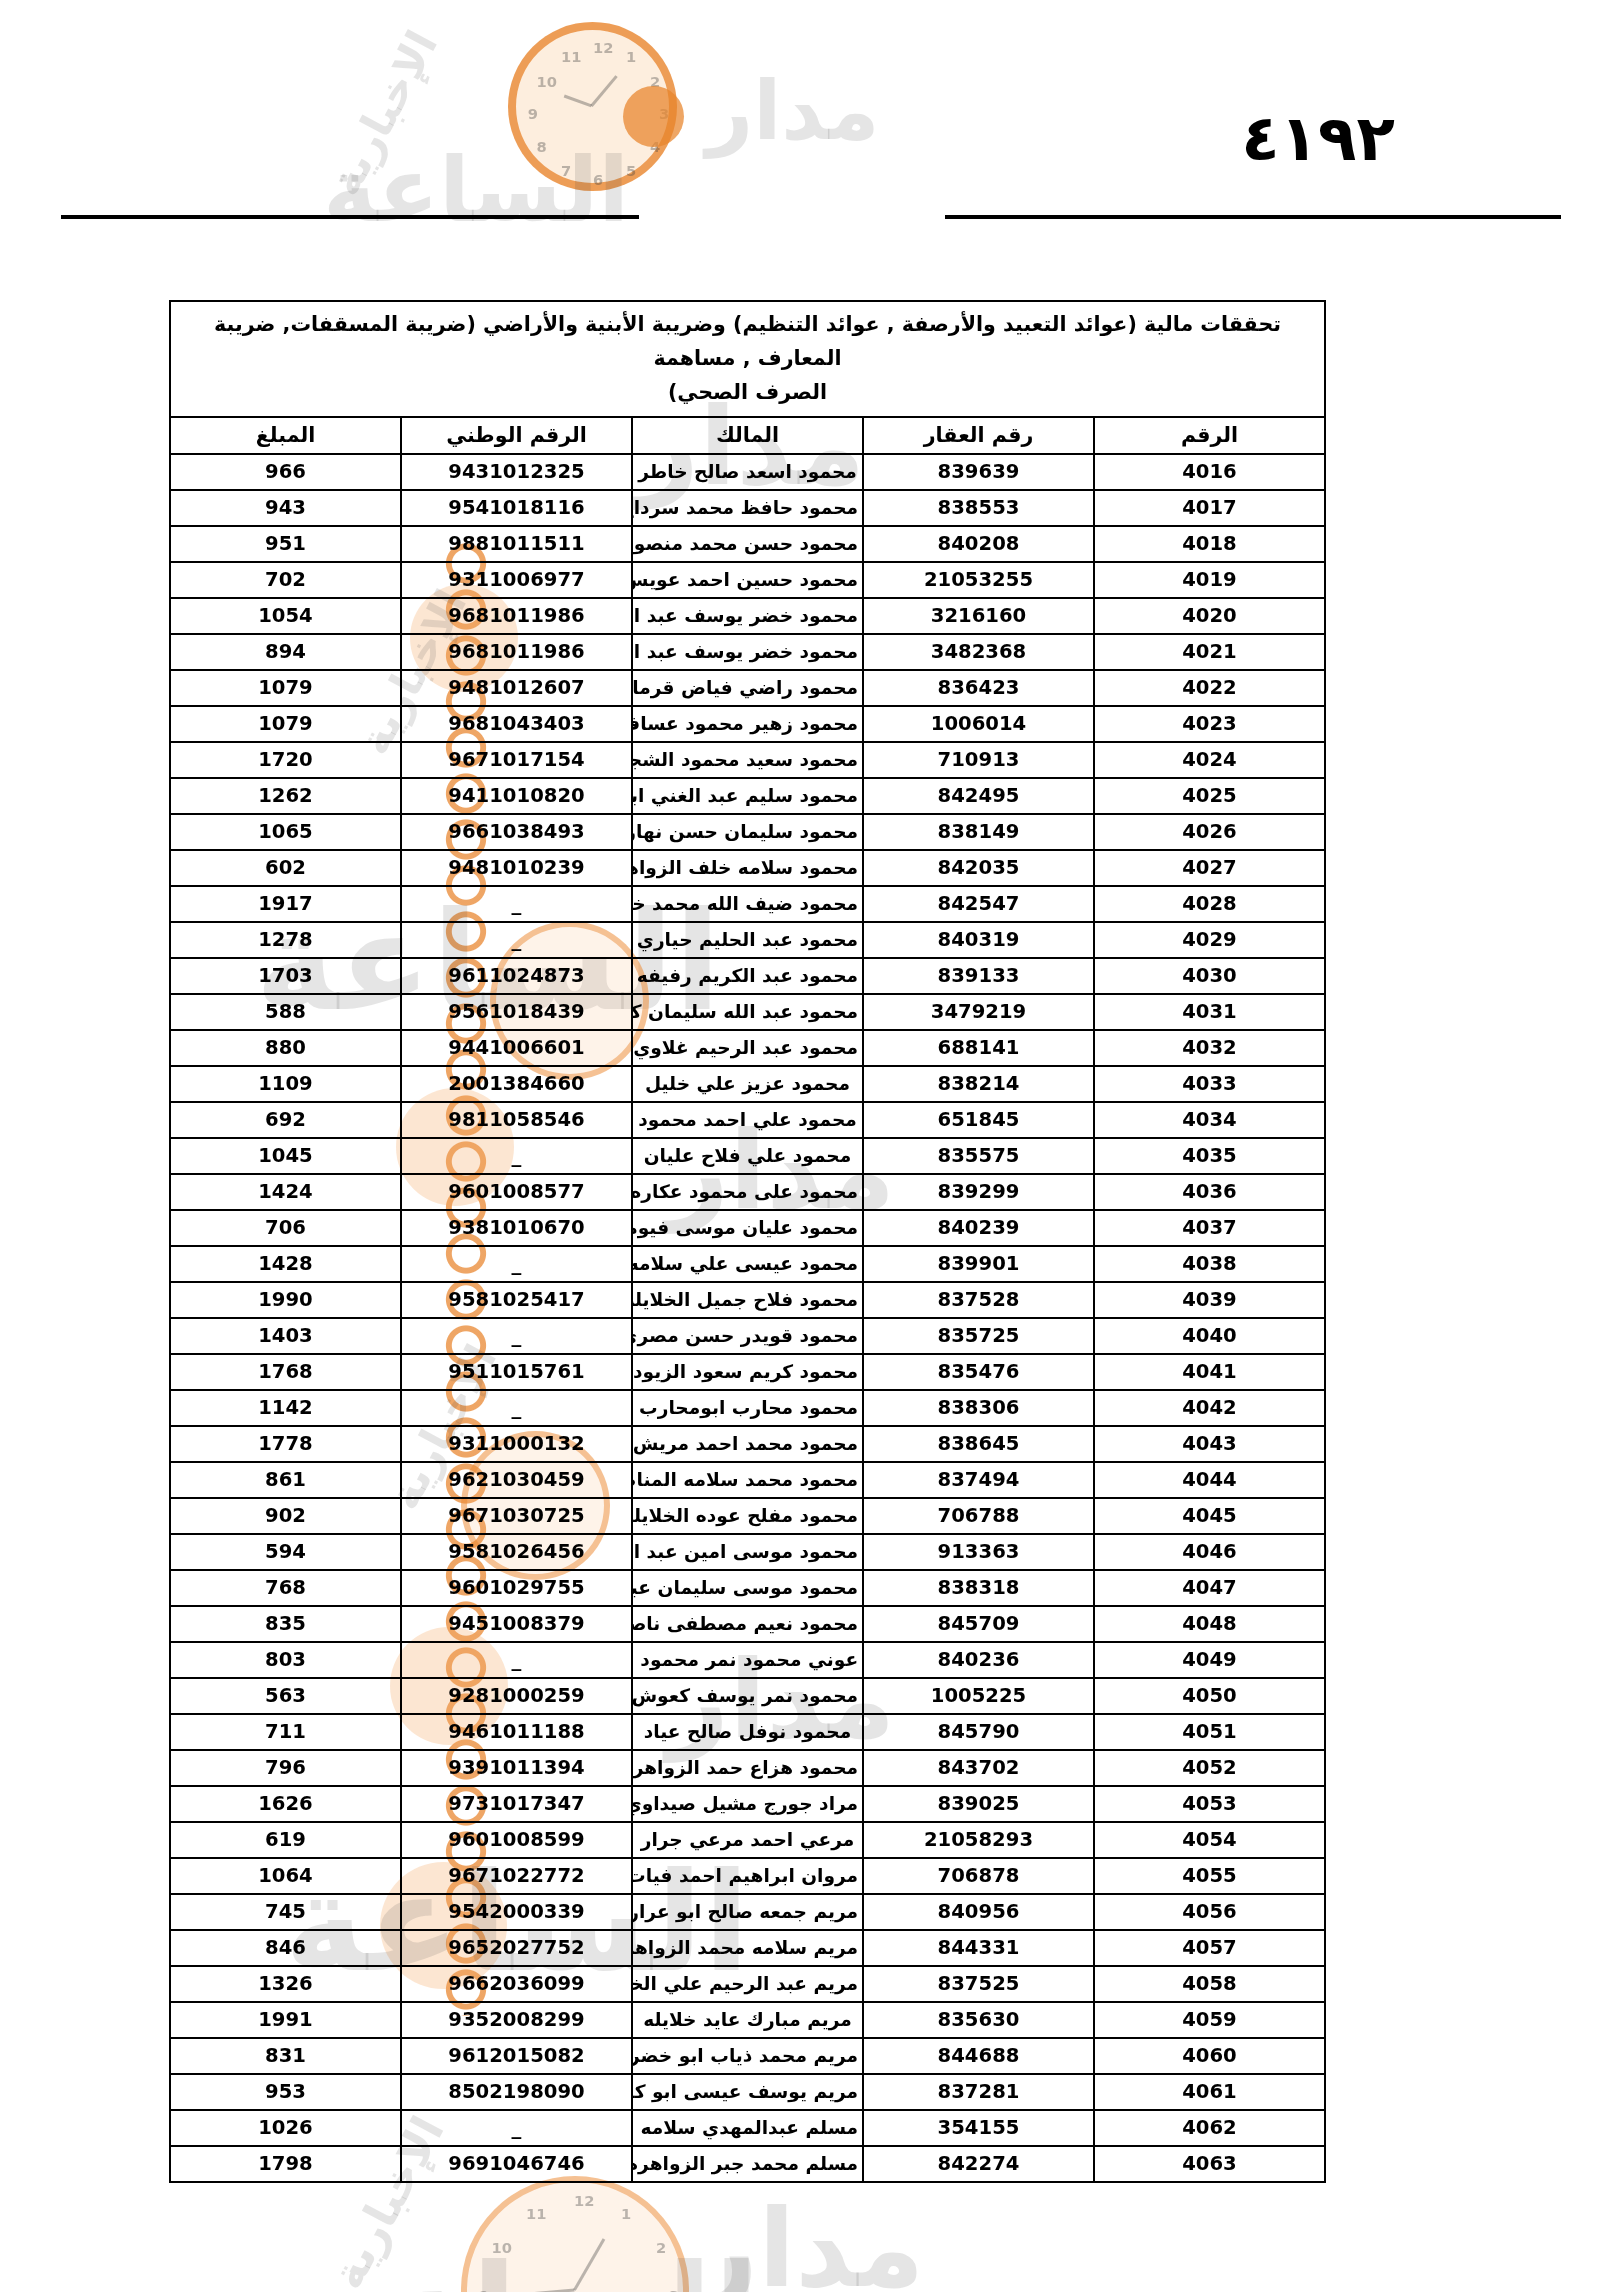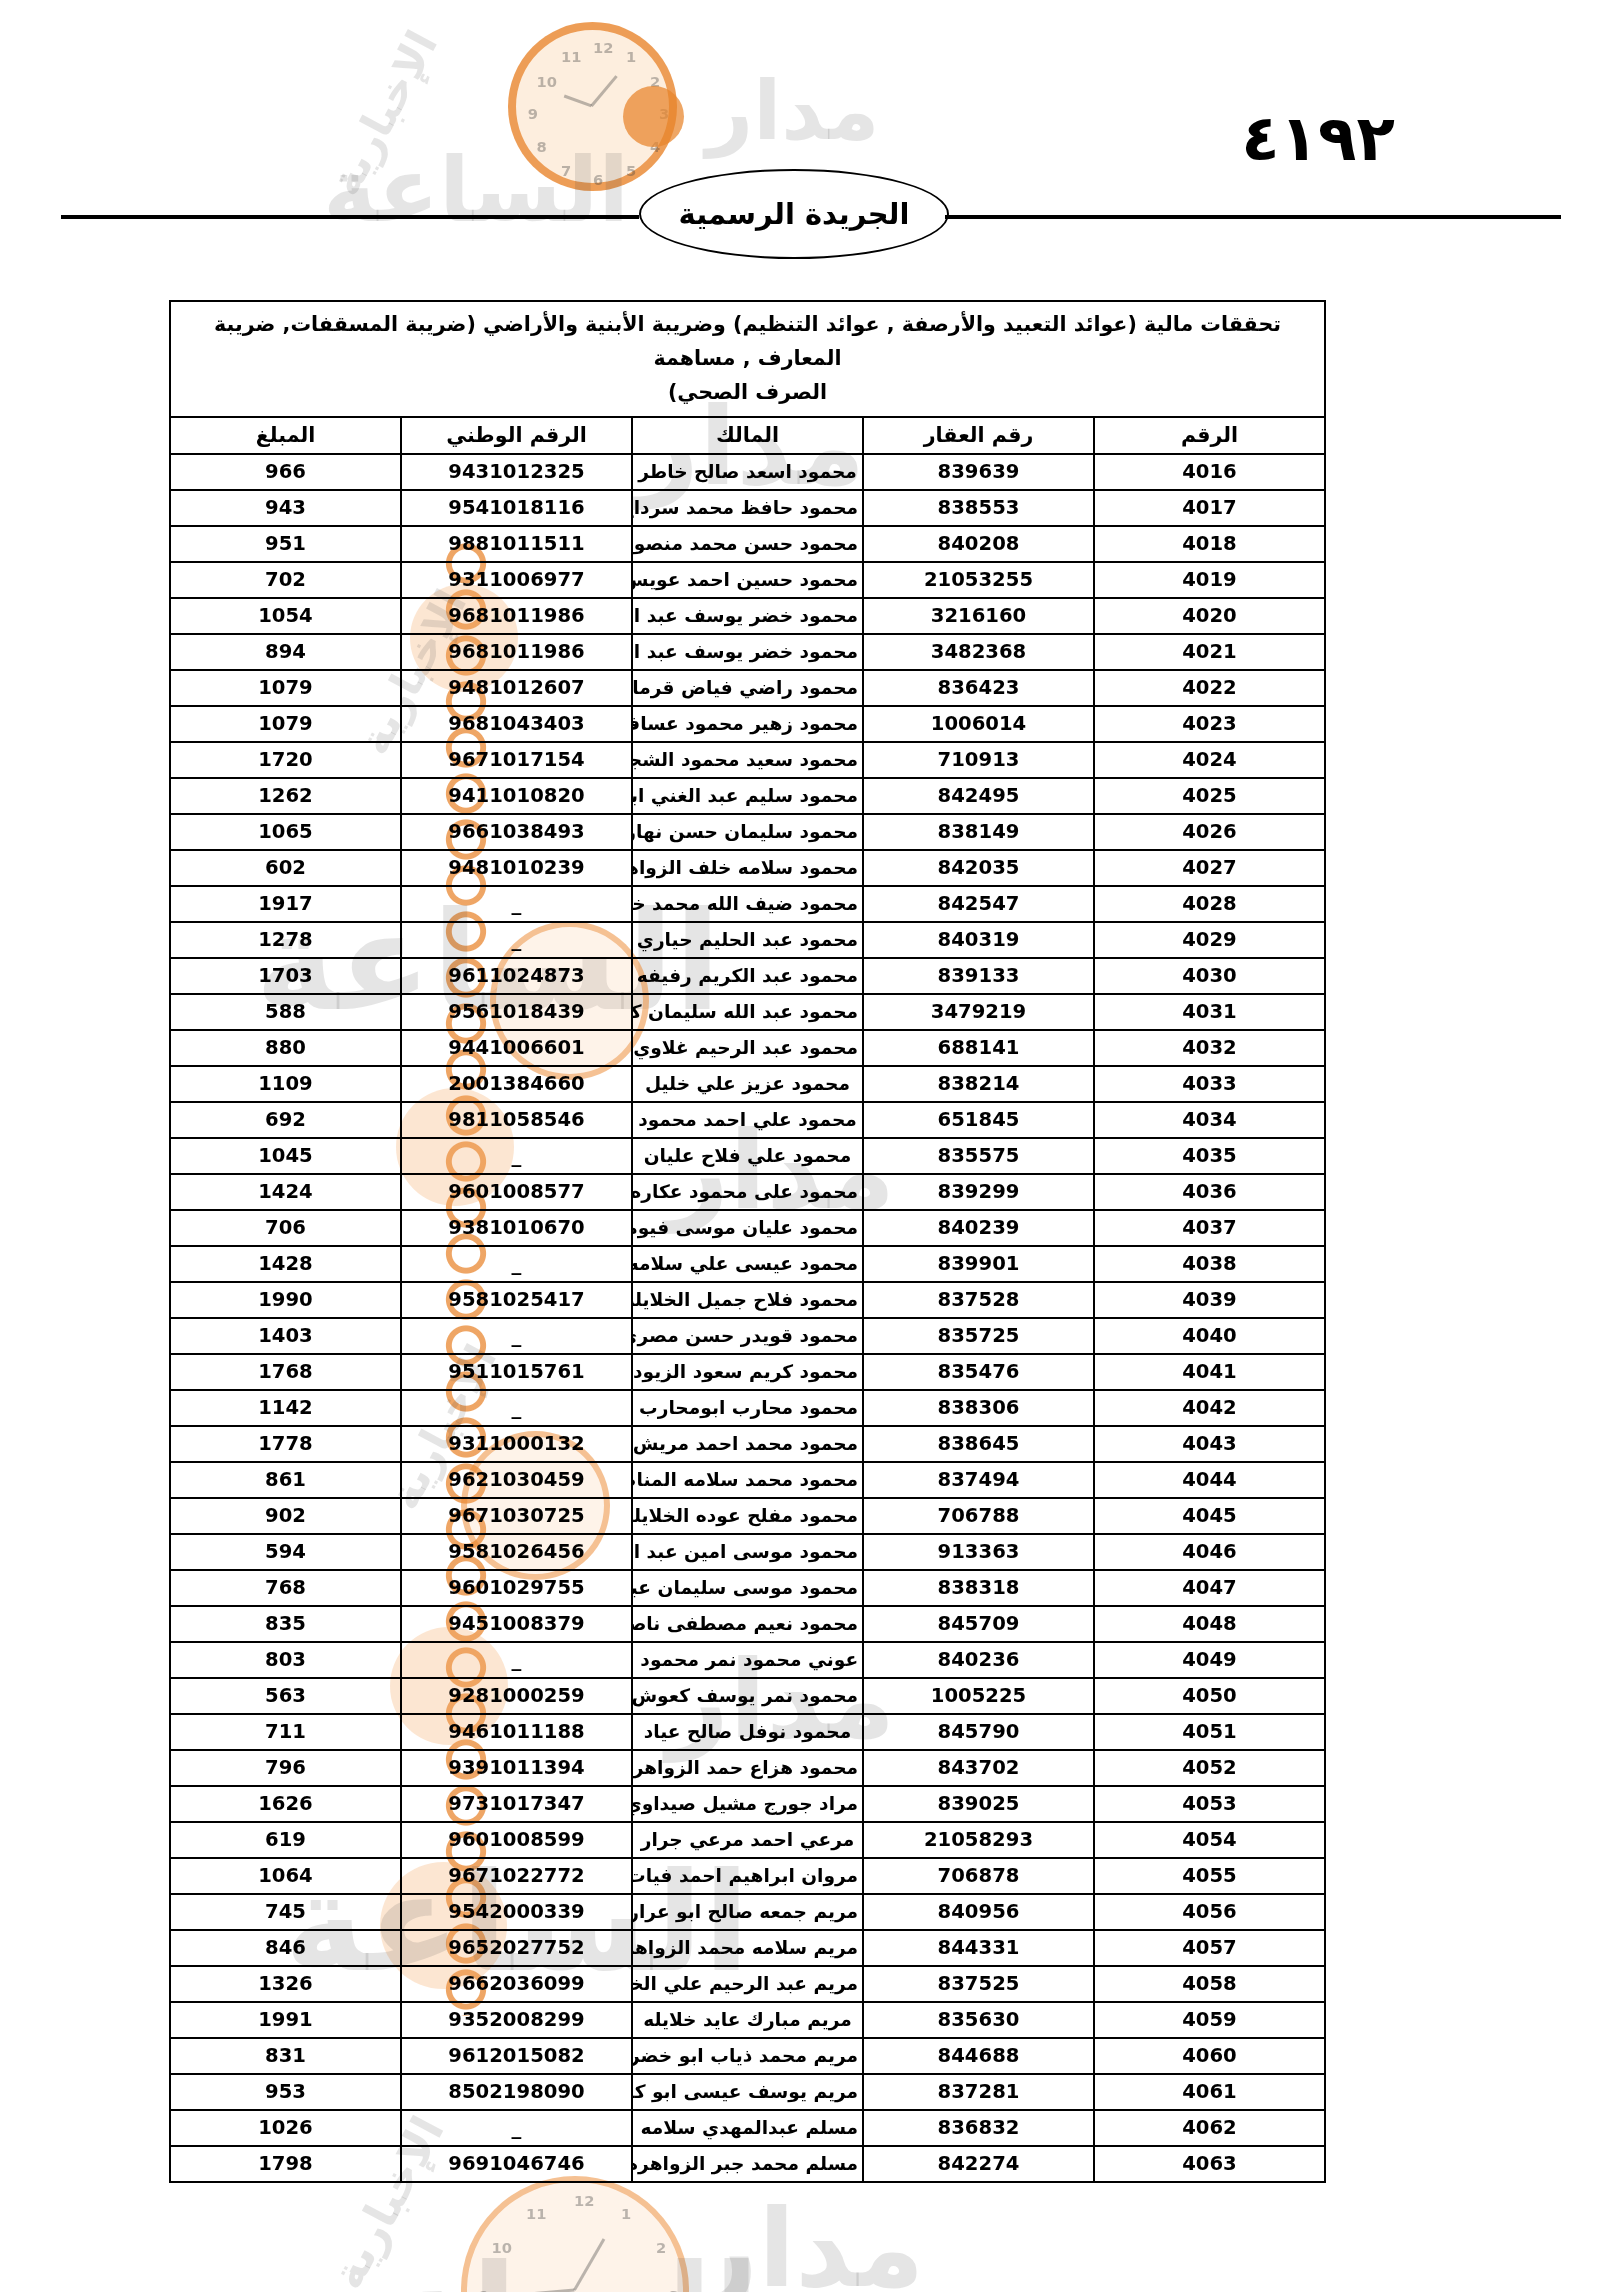--- a/index.html
+++ b/index.html
@@ -124,23 +124,20 @@
   <div class="wm-word" style="left:294px;top:2235px;font-size:137px;">الساعة</div>
 </div>
 
 <div id="content-layer" class="layer">
 
   <div id="page-number">٤١٩٢</div>
 
   <div id="rule-left" class="rule"></div>
   <div id="rule-right" class="rule"></div>
 
-  <div id="gazette-ellipse">
-    <span>الجريدة الرسمية</span>
-  </div>
 
   <div id="records-table-wrap">
     <table>
       <thead>
         <tr>
           <th class="caption-cell" colspan="5">
             <div class="caption-line">تحققات مالية (عوائد التعبيد والأرصفة , عوائد التنظيم) وضريبة الأبنية والأراضي (ضريبة المسقفات, ضريبة المعارف , مساهمة</div>
             <div class="caption-line">الصرف الصحي)</div>
           </th>
         </tr>
@@ -470,21 +467,21 @@
           </tr>
           <tr>
             <td class="col-serial">4061</td>
             <td class="col-property_no">837281</td>
             <td class="col-owner">مريم يوسف عيسى ابو كوش</td>
             <td class="col-national_id">8502198090</td>
             <td class="col-amount">953</td>
           </tr>
           <tr>
             <td class="col-serial">4062</td>
-            <td class="col-property_no">836832</td>
+            <td class="col-property_no">354155</td>
             <td class="col-owner">مسلم عبدالمهدي سلامه و شريكه</td>
             <td class="col-national_id">_</td>
             <td class="col-amount">1026</td>
           </tr>
           <tr>
             <td class="col-serial">4063</td>
             <td class="col-property_no">842274</td>
             <td class="col-owner">مسلم محمد جبر الزواهره</td>
             <td class="col-national_id">9691046746</td>
             <td class="col-amount">1798</td>

